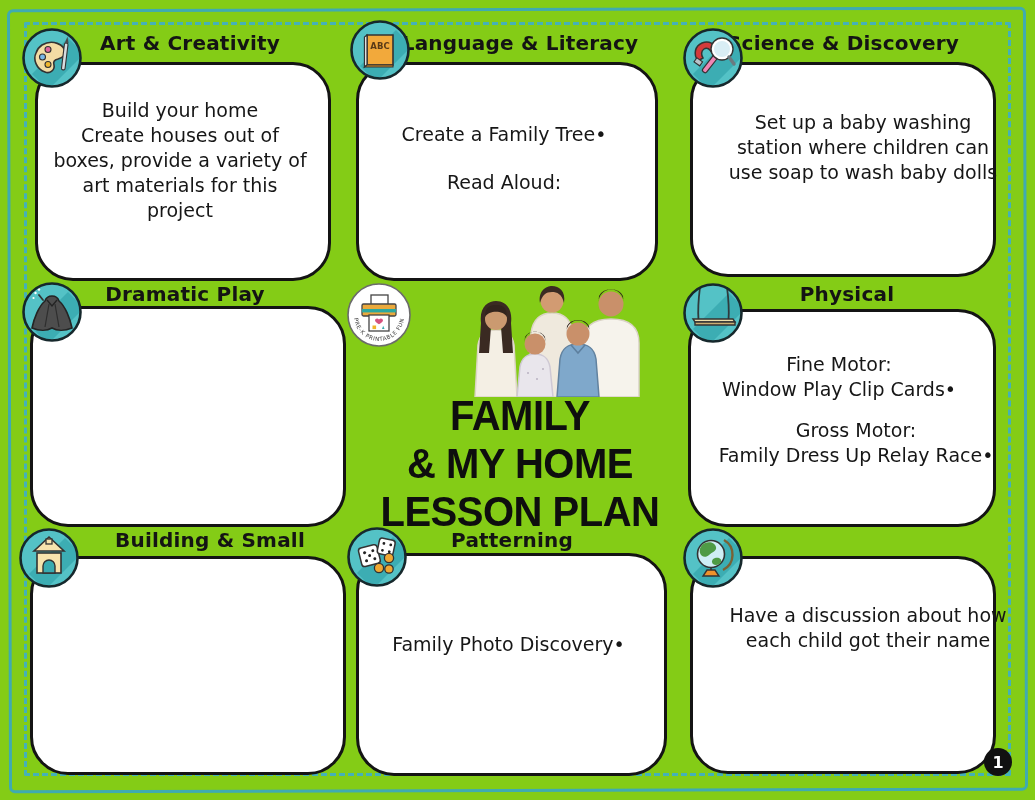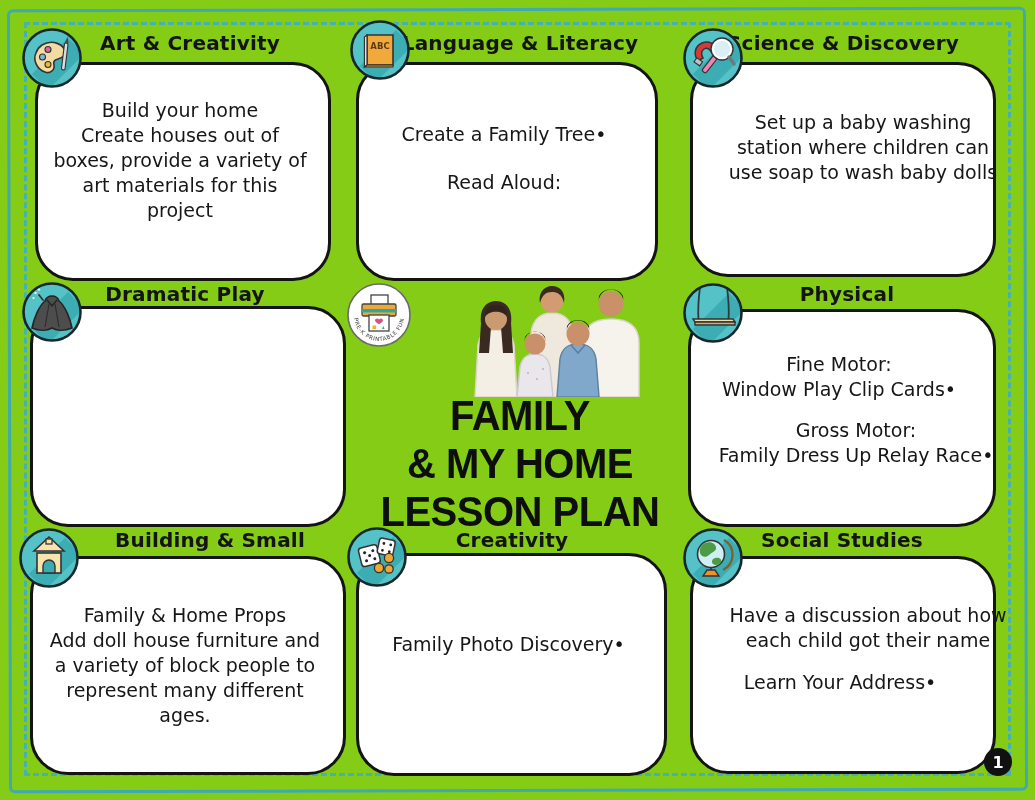--- a/index.html
+++ b/index.html
@@ -229,27 +229,22 @@
       <g clip-path="url(#cp6)">
           <path d="M12 48 L48 12 L64 28 L28 64 Z" fill="#2d9fa6" opacity="0.6"></path>
         </g>
       <path d="M32 11 L47 25 L17 25 Z" fill="#f7e3ad" stroke="#333" stroke-width="1.6"></path>
       <rect x="29" y="13" width="6" height="5" fill="#f7e3ad" stroke="#333" stroke-width="1.3"></rect>
       <rect x="20" y="27" width="24" height="20" fill="#f7e3ad" stroke="#333" stroke-width="1.6"></rect>
       <path d="M26 47 L26 40 A6 6 0 0 1 38 40 L38 47 Z" fill="#39abb1" stroke="#333" stroke-width="1.4"></path>
       <circle cx="32" cy="32" r="28.5" fill="none" stroke="#16282c" stroke-width="2.6"></circle>
     </svg>
   </div>
-  <div class="btxt" style="left:38px;top:603px;width:294px;">Family &amp; Home Props
-Add doll house furniture and
-a variety of block people to
-represent many different
-ages.</div>
-
-  <div class="hdr" style="left:397px;top:528px;width:230px;">Creativity</div>
+
+  <div class="hdr" style="left:397px;top:528px;width:230px;">Patterning</div>
   <div class="box" style="left:356px;top:553px;width:305px;height:217px;"></div>
   <div class="iconwrap" style="left:345px;top:525px;">
     <svg viewBox="0 0 64 64">
       <defs>
           <clipPath id="cp7">
             <circle cx="32" cy="32" r="28.5"></circle>
           </clipPath>
         </defs>
       <circle cx="32" cy="32" r="28.5" fill="#54c2c6"></circle>
       <g clip-path="url(#cp7)">
@@ -271,21 +266,20 @@
           <circle cx="45" cy="26" r="1.4" fill="#222"></circle>
       </g>
       <circle cx="44" cy="33" r="4.6" fill="#f0a832" stroke="#333" stroke-width="1.3"></circle>
       <circle cx="34" cy="43" r="4.6" fill="#f0a832" stroke="#333" stroke-width="1.3"></circle>
       <circle cx="44" cy="44" r="4.2" fill="#f0a832" stroke="#333" stroke-width="1.3"></circle>
       <circle cx="32" cy="32" r="28.5" fill="none" stroke="#16282c" stroke-width="2.6"></circle>
     </svg>
   </div>
   <div class="btxt" style="left:362px;top:632px;width:293px;">Family Photo Discovery•</div>
 
-  <div class="hdr" style="left:717px;top:528px;width:250px;">Social Studies</div>
   <div class="box" style="left:690px;top:556px;width:300px;height:212px;"></div>
   <div class="iconwrap" style="left:681px;top:526px;">
     <svg viewBox="0 0 64 64">
       <defs>
           <clipPath id="cp8">
             <circle cx="32" cy="32" r="28.5"></circle>
           </clipPath>
         </defs>
       <circle cx="32" cy="32" r="28.5" fill="#54c2c6"></circle>
       <g clip-path="url(#cp8)">
@@ -295,16 +289,15 @@
       <circle cx="30" cy="28" r="13.5" fill="#cfeef5" stroke="#333" stroke-width="1.6"></circle>
       <path d="M24 17 C29 15 34 17 35 21 C36 25 31 26 28 29 C25 32 20 31 19 27 C18 23 20 19 24 17 Z" fill="#4e9b45"></path>
       <path d="M34 32 C38 31 41 33 40 36 C39 39 34 40 32 38 C30 36 31 33 34 32 Z" fill="#4e9b45"></path>
       <line x1="30" y1="42" x2="30" y2="46" stroke="#333" stroke-width="1.6"></line>
       <path d="M22 50 L38 50 L34 44 L26 44 Z" fill="#f0922b" stroke="#333" stroke-width="1.4"></path>
       <circle cx="32" cy="32" r="28.5" fill="none" stroke="#16282c" stroke-width="2.6"></circle>
     </svg>
   </div>
   <div class="btxt" style="left:725px;top:603px;width:286px;">Have a discussion about how
 each child got their name</div>
-  <div class="btxt" style="left:697px;top:670px;width:286px;">Learn Your Address•</div>
 
   <div class="pagenum">1</div>
 </div>
 
 </body></html>

